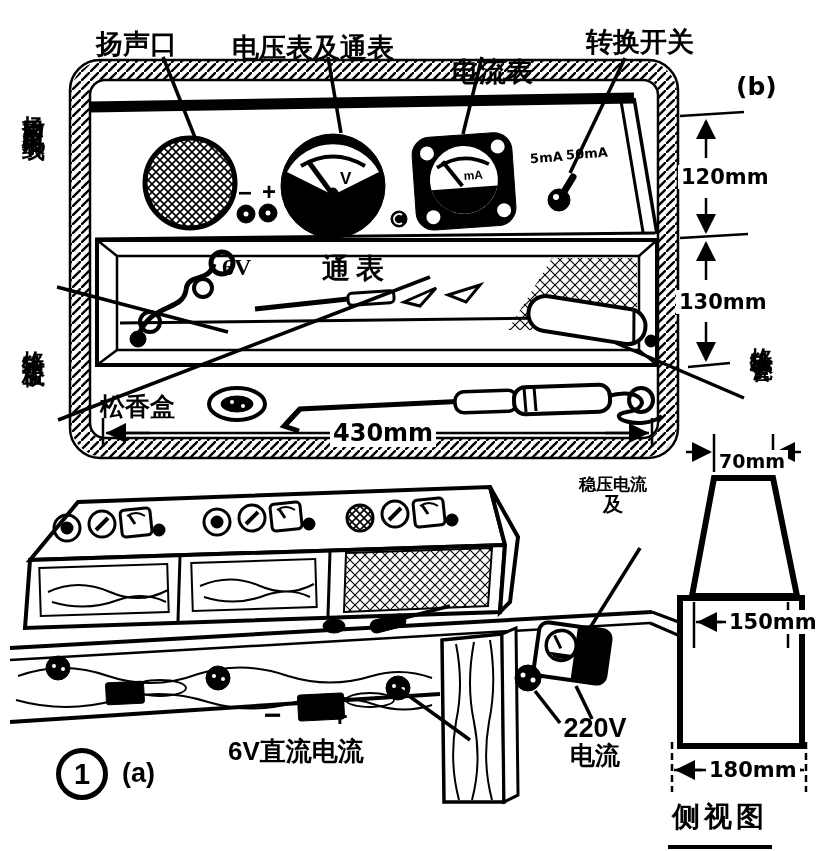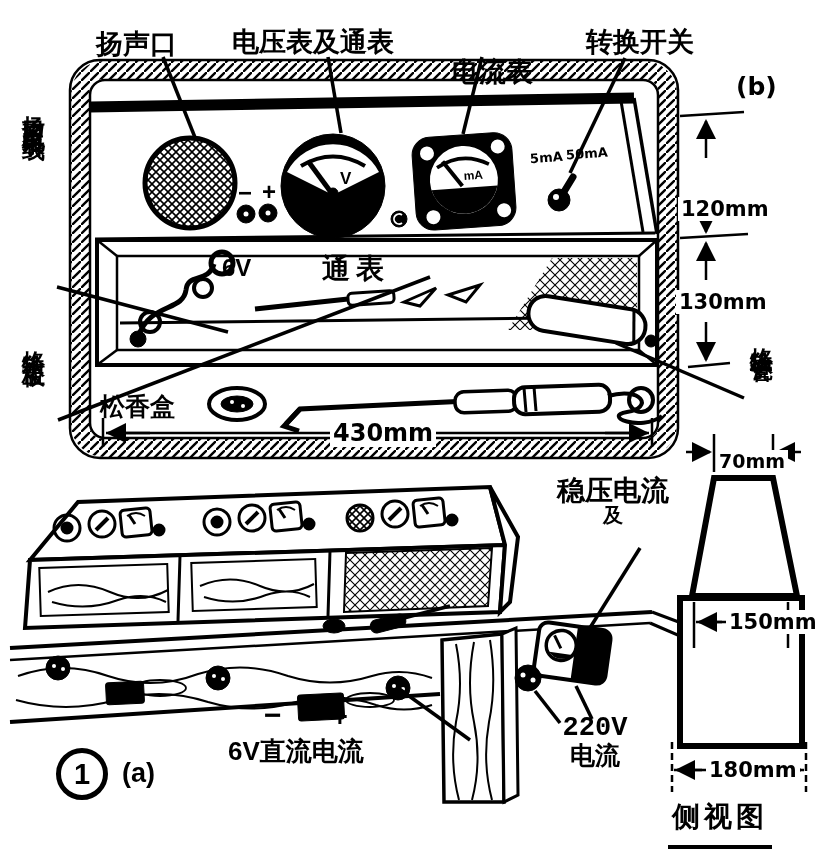--- a/index.html
+++ b/index.html
@@ -296,45 +296,45 @@
       <line x1="672" y1="742" x2="672" y2="792" stroke-dasharray="7 4"></line>
       <line x1="806" y1="742" x2="806" y2="792" stroke-dasharray="7 4"></line>
       <line x1="674" y1="770" x2="804" y2="770"></line>
       <line x1="702" y1="770" x2="677" y2="770" marker-end="url(#ah)"></line>
       <line x1="776" y1="770" x2="801" y2="770" marker-end="url(#ah)"></line>
     </g>
   </g>
 </svg>
 
   <div class="lbl" style="left:96px;top:26px;font-size:27px;">扬声口</div>
-  <div class="lbl" style="left:232px;top:24px;font-size:27px;">电压表及通表</div>
+  <div class="lbl" style="left:232px;top:30px;font-size:27px;">电压表及通表</div>
   <div class="lbl" style="left:452px;top:26px;font-size:27px;margin-top:28px;">电流表</div>
   <div class="lbl" style="left:586px;top:24px;font-size:27px;">转换开关</div>
   <div class="lbl dim" style="left:733px;top:72px;font-size:25px;background:none;">(b)</div>
 
   <div class="lbl vtext" style="left:22px;top:98px;font-size:23px;letter-spacing:3px;">扬声口及电表引线</div>
   <div class="lbl vtext" style="left:22px;top:333px;font-size:23px;letter-spacing:4px;">烙铁盖板</div>
   <div class="lbl vtext" style="left:750px;top:330px;font-size:23px;letter-spacing:4px;">烙铁瓷管</div>
 
-  <div class="lbl" style="left:222px;top:254px;font-size:24px;font-family:Liberation Sans, sans-serif;">6V</div>
+  <div class="lbl" style="left:222px;top:254px;font-size:24px;font-family:Liberation Serif, serif;">6V</div>
   <div class="lbl" style="left:322px;top:250px;font-size:28px;letter-spacing:6px;">通表</div>
   <div class="lbl" style="left:100px;top:390px;font-size:25px;">松香盒</div>
   <div class="lbl" style="left:530px;top:150px;font-size:13px;font-family:'DejaVu Sans',sans-serif;transform:rotate(-4deg);">5mA</div>
   <div class="lbl" style="left:566px;top:146px;font-size:13px;font-family:'DejaVu Sans',sans-serif;transform:rotate(-4deg);">50mA</div>
 
-  <div class="lbl dim" style="left:678px;top:165px;font-size:21px;margin-top:32px;">120mm</div>
+  <div class="lbl dim" style="left:678px;top:165px;font-size:21px;">120mm</div>
   <div class="lbl dim" style="left:676px;top:290px;font-size:21px;text-align:right;">130mm</div>
   <div class="lbl dim" style="left:330px;top:419px;font-size:24px;">430mm</div>
 
   <div class="lbl ctr" style="left:520px;top:476px;width:186px;line-height:1.05;">
-    <div style="font-size:28px;">稳压电流</div>
+    <div style="font-size:17px;">稳压电流</div>
     <div style="font-size:20px;">及</div>
   </div>
   <div class="lbl ctr" style="left:540px;top:714px;width:110px;line-height:1.05;">
-    <div style="font-size:27px;font-family:Liberation Mono, monospace;">220V</div>
+    <div style="font-size:27px;font-family:Liberation Sans, sans-serif;">220V</div>
     <div style="font-size:25px;">电流</div>
   </div>
   <div class="lbl" style="left:264px;top:698px;font-size:30px;">−</div>
   <div class="lbl" style="left:332px;top:702px;font-size:27px;">+</div>
   <div class="lbl" style="left:228px;top:734px;font-size:26px;">6V直流电流</div>
   <div class="lbl circled" style="left:56px;top:748px;">
     <span style="font-size:29px;font-weight:bold;">1</span>
   </div>
   <div class="lbl" style="left:122px;top:758px;font-size:27px;">(a)</div>
 

